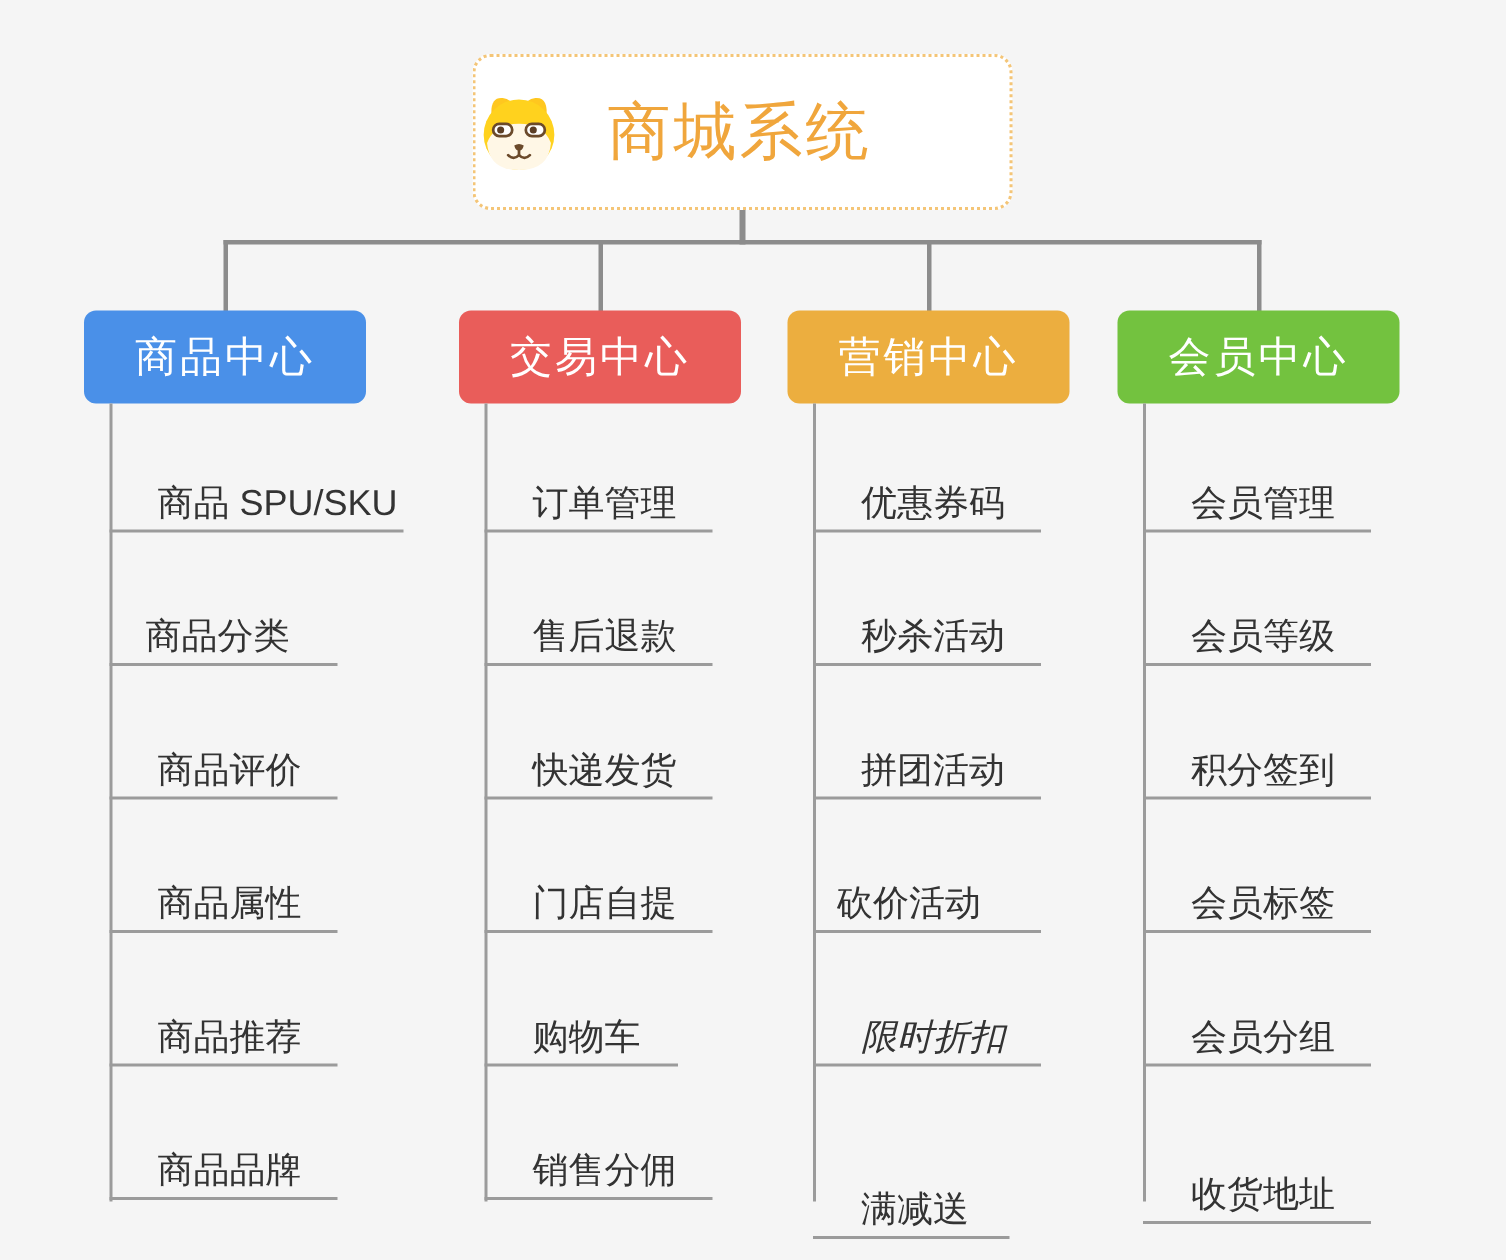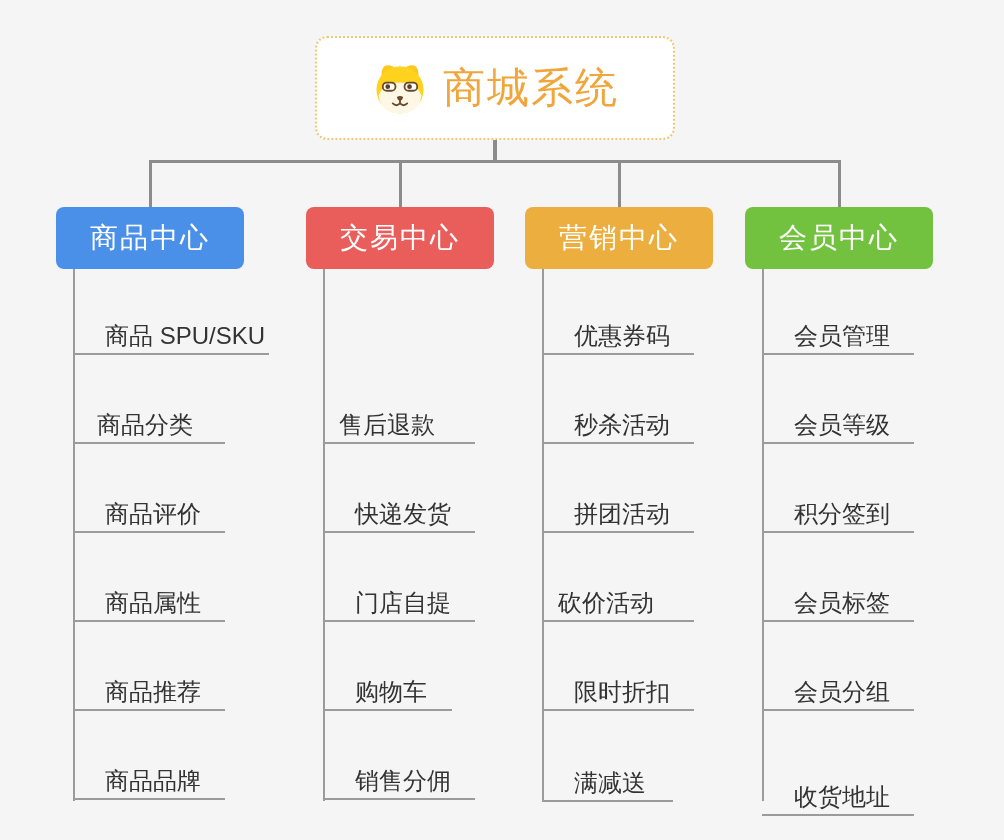--- a/index.html
+++ b/index.html
@@ -13,21 +13,21 @@
     background:#f5f5f5;
     overflow:hidden;
   }
   
   .root-node{
     position:absolute;left:315px;top:36px;width:360px;height:104px;
     background:#ffffff;
     border:2px dotted #f4c577;
     border-radius:12px;
     box-sizing:border-box;
-    display:flex;align-items:center;justify-content:center;gap:14px;
+    display:flex;align-items:center;justify-content:flex-start;gap:30px;
   }
   .root-title{
     font-size:42px;
     font-weight:500;
     color:#f0a63c;
     letter-spacing:2px;
     white-space:nowrap;
   }
   .root-icon{width:58px;height:56px;flex:0 0 auto;}
   
@@ -105,32 +105,33 @@
   <div class="spine" style="left:542px;"></div>
   <div class="spine" style="left:762px;"></div>
 
   <div class="item" style="left:73px;top:321px;width:196px;">商品 SPU/SKU</div>
   <div class="item" style="left:73px;top:410px;width:152px;padding-left:24px;">商品分类</div>
   <div class="item" style="left:73px;top:499px;width:152px;">商品评价</div>
   <div class="item" style="left:73px;top:588px;width:152px;">商品属性</div>
   <div class="item" style="left:73px;top:677px;width:152px;">商品推荐</div>
   <div class="item" style="left:73px;top:766px;width:152px;">商品品牌</div>
 
-  <div class="item" style="left:323px;top:410px;width:152px;padding-left:16px;">售后退款</div>
+  <div class="item" style="left:323px;top:321px;width:152px;">订单管理</div>
+  <div class="item" style="left:323px;top:410px;width:152px;">售后退款</div>
   <div class="item" style="left:323px;top:499px;width:152px;">快递发货</div>
   <div class="item" style="left:323px;top:588px;width:152px;">门店自提</div>
   <div class="item" style="left:323px;top:677px;width:129px;">购物车</div>
   <div class="item" style="left:323px;top:766px;width:152px;">销售分佣</div>
 
   <div class="item" style="left:542px;top:321px;width:152px;">优惠券码</div>
   <div class="item" style="left:542px;top:410px;width:152px;">秒杀活动</div>
   <div class="item" style="left:542px;top:499px;width:152px;">拼团活动</div>
   <div class="item" style="left:542px;top:588px;width:152px;padding-left:16px;">砍价活动</div>
-  <div class="item" style="left:542px;top:677px;width:152px;">限时折扣</div>
-  <div class="item" style="left:542px;top:768px;width:131px;">满减送</div>
+  <div class="item" style="left:542px;top:677px;width:152px;font-style:italic;">限时折扣</div>
+  <div class="item" style="left:542px;top:792px;width:131px;">满减送</div>
 
   <div class="item" style="left:762px;top:321px;width:152px;">会员管理</div>
   <div class="item" style="left:762px;top:410px;width:152px;">会员等级</div>
   <div class="item" style="left:762px;top:499px;width:152px;">积分签到</div>
   <div class="item" style="left:762px;top:588px;width:152px;">会员标签</div>
   <div class="item" style="left:762px;top:677px;width:152px;">会员分组</div>
   <div class="item" style="left:762px;top:766px;width:152px;margin-top:16px;">收货地址</div>
 
 </div>
 

